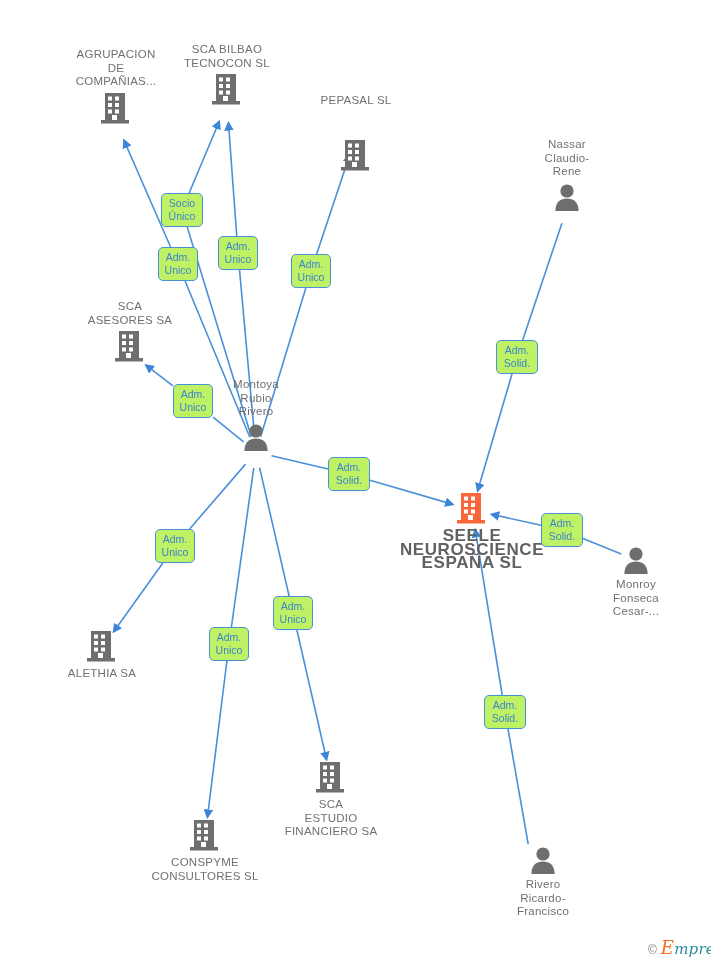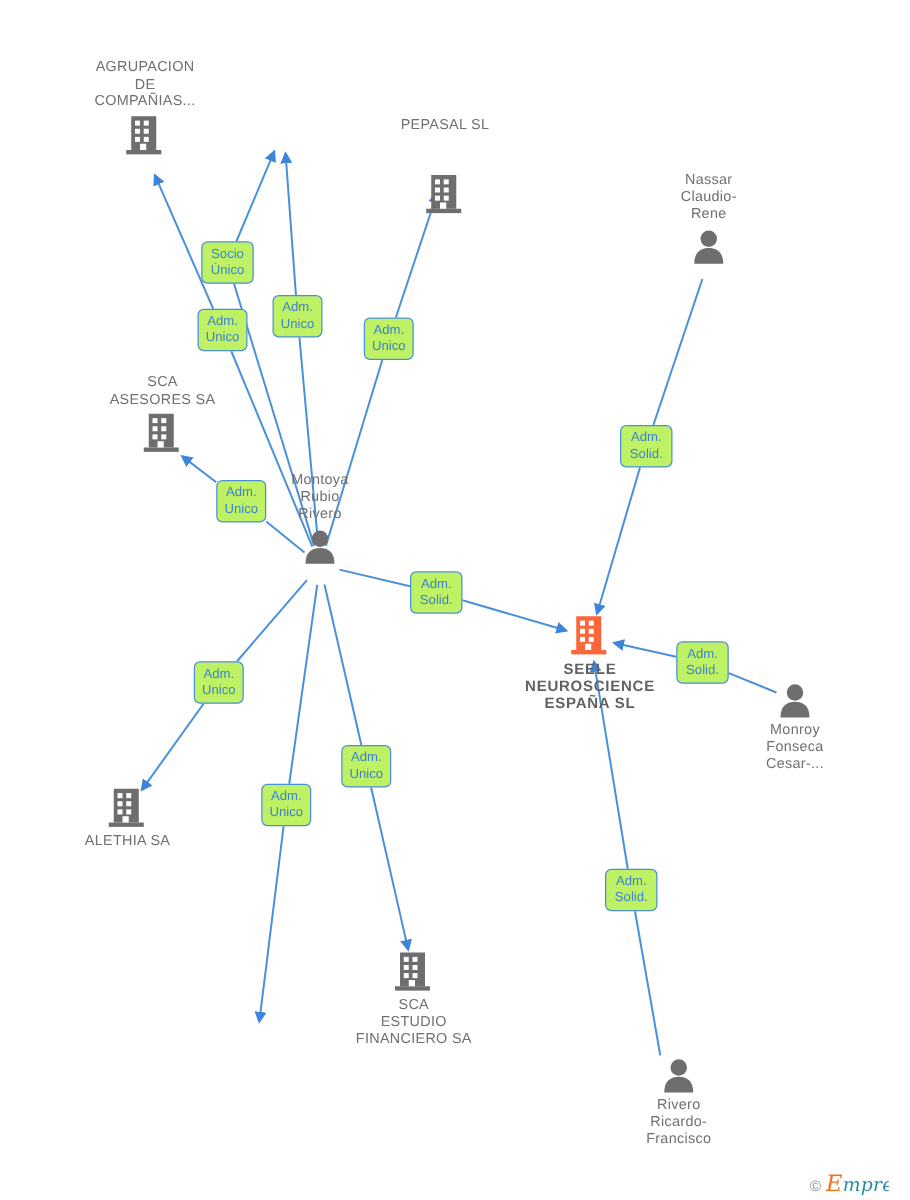--- a/index.html
+++ b/index.html
@@ -43,21 +43,21 @@
     text-align: center;
     letter-spacing: 0.25px;
     white-space: pre-line;
   }
   .node.label-above .lbl { order: -1; margin-bottom: 3px; }
   .node.label-below .lbl { margin-top: 3px; }
   .node.focus .lbl {
     font-weight: bold;
     color: #616161;
     letter-spacing: 0.6px;
-    font-size: 12px;
+    font-size: 17px;
   }
   .edge-label {
     position: absolute;
     box-sizing: border-box;
     border: 1px solid #4a90d9;
     border-radius: 5px;
     background: #bef264;
     color: #3f83ce;
     font-size: 10.5px;
     line-height: 12.5px;
@@ -143,20 +143,41 @@
             <rect x="15" y="17.5" width="4" height="4"></rect>
             <rect x="12" y="23" width="5" height="5"></rect>
           </g>
         </svg>
     </span>
     <span class="lbl">AGRUPACION
 DE
 COMPAÑIAS...</span>
   </div>
 
+  <div class="node label-above" style="left:227px; top:43px;">
+    <span class="ico">
+      <svg width="32" height="34" viewBox="0 0 32 34">
+          <g fill="#6e6e6e">
+            <rect x="5" y="1" width="20" height="27"></rect>
+            <rect x="1" y="28" width="28" height="3.5"></rect>
+          </g>
+          <g fill="#ffffff">
+            <rect x="8" y="4.5" width="4" height="4"></rect>
+            <rect x="15" y="4.5" width="4" height="4"></rect>
+            <rect x="8" y="11" width="4" height="4"></rect>
+            <rect x="15" y="11" width="4" height="4"></rect>
+            <rect x="8" y="17.5" width="4" height="4"></rect>
+            <rect x="15" y="17.5" width="4" height="4"></rect>
+            <rect x="12" y="23" width="5" height="5"></rect>
+          </g>
+        </svg>
+    </span>
+    <span class="lbl">SCA BILBAO
+TECNOCON SL</span>
+  </div>
 
   <div class="node label-above" style="left:356px; top:94px;gap:28px;">
     <span class="ico">
       <svg width="32" height="34" viewBox="0 0 32 34">
           <g fill="#6e6e6e">
             <rect x="5" y="1" width="20" height="27"></rect>
             <rect x="1" y="28" width="28" height="3.5"></rect>
           </g>
           <g fill="#ffffff">
             <rect x="8" y="4.5" width="4" height="4"></rect>
@@ -290,20 +311,41 @@
             <rect x="15" y="17.5" width="4" height="4"></rect>
             <rect x="12" y="23" width="5" height="5"></rect>
           </g>
         </svg>
     </span>
     <span class="lbl">SCA
 ESTUDIO
 FINANCIERO SA</span>
   </div>
 
+  <div class="node label-below" style="left:205px; top:819px;">
+    <span class="ico">
+      <svg width="32" height="34" viewBox="0 0 32 34">
+          <g fill="#6e6e6e">
+            <rect x="5" y="1" width="20" height="27"></rect>
+            <rect x="1" y="28" width="28" height="3.5"></rect>
+          </g>
+          <g fill="#ffffff">
+            <rect x="8" y="4.5" width="4" height="4"></rect>
+            <rect x="15" y="4.5" width="4" height="4"></rect>
+            <rect x="8" y="11" width="4" height="4"></rect>
+            <rect x="15" y="11" width="4" height="4"></rect>
+            <rect x="8" y="17.5" width="4" height="4"></rect>
+            <rect x="15" y="17.5" width="4" height="4"></rect>
+            <rect x="12" y="23" width="5" height="5"></rect>
+          </g>
+        </svg>
+    </span>
+    <span class="lbl">CONSPYME
+CONSULTORES SL</span>
+  </div>
 
   <div class="node label-below" style="left:543px; top:845px;">
     <span class="ico">
       <svg width="30" height="30" viewBox="0 0 30 30">
           <circle cx="15" cy="9" r="6.6" fill="#6e6e6e"></circle>
           <path d="M3.4 29 C3.4 19.6 8.6 16.4 15 16.4 C21.4 16.4 26.6 19.6 26.6 29 Z" fill="#6e6e6e"></path>
         </svg>
     </span>
     <span class="lbl">Rivero
 Ricardo-

